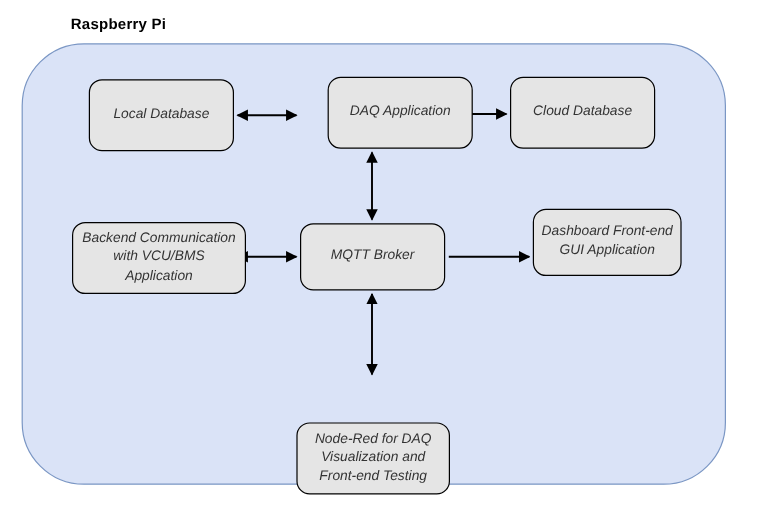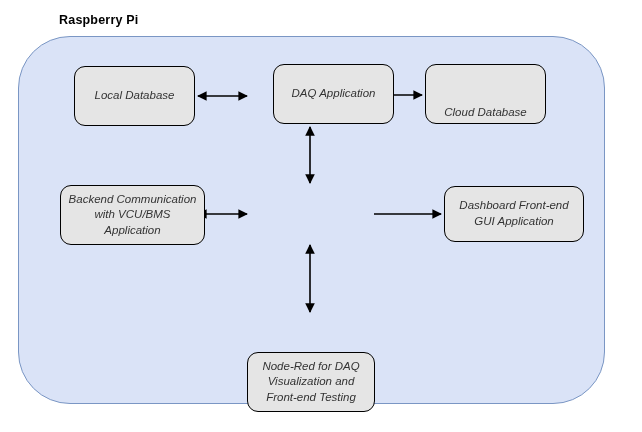--- a/index.html
+++ b/index.html
@@ -56,24 +56,24 @@
     padding: 2px 6px;
     font-style: italic;
   }
   .node-label {
     display: block;
     white-space: pre-line;
   }
   
   #node-local-database   { left: 74px;  top: 66px;  width: 121px; height: 60px; }
   #node-daq-application  { left: 250px; top: 64px;  width: 121px; height: 60px; margin-left: 23px; }
-  #node-cloud-database   { left: 425px; top: 64px;  width: 121px; height: 60px; align-items: flex-end; }
+  #node-cloud-database   { left: 425px; top: 64px;  width: 121px; height: 60px; }
   #node-backend-comm     { left: 60px;  top: 185px; width: 145px; height: 60px; }
   #node-mqtt-broker      { left: 250px; top: 186px; width: 121px; height: 56px; }
-  #node-dashboard        { left: 444px; top: 186px; width: 140px; height: 56px; }
+  #node-dashboard        { left: 444px; top: 174px; width: 124px; height: 56px; }
   #node-node-red         { left: 247px; top: 315px; width: 128px; height: 60px; margin-top: 37px; }
 
   
   #arrow-layer {
     position: absolute;
     left: 0;
     top: 0;
     width: 642px;
     height: 432px;
     pointer-events: none;
@@ -126,20 +126,23 @@
   <div class="node" id="node-cloud-database">
     <span class="node-label">Cloud Database</span>
   </div>
 
   <div class="node" id="node-backend-comm">
     <span class="node-label">Backend Communication
 with VCU/BMS
 Application</span>
   </div>
 
+  <div class="node" id="node-mqtt-broker">
+    <span class="node-label">MQTT Broker</span>
+  </div>
 
   <div class="node" id="node-dashboard">
     <span class="node-label">Dashboard Front-end
 GUI Application</span>
   </div>
 
   <div class="node" id="node-node-red">
     <span class="node-label">Node-Red for DAQ
 Visualization and
 Front-end Testing</span>

